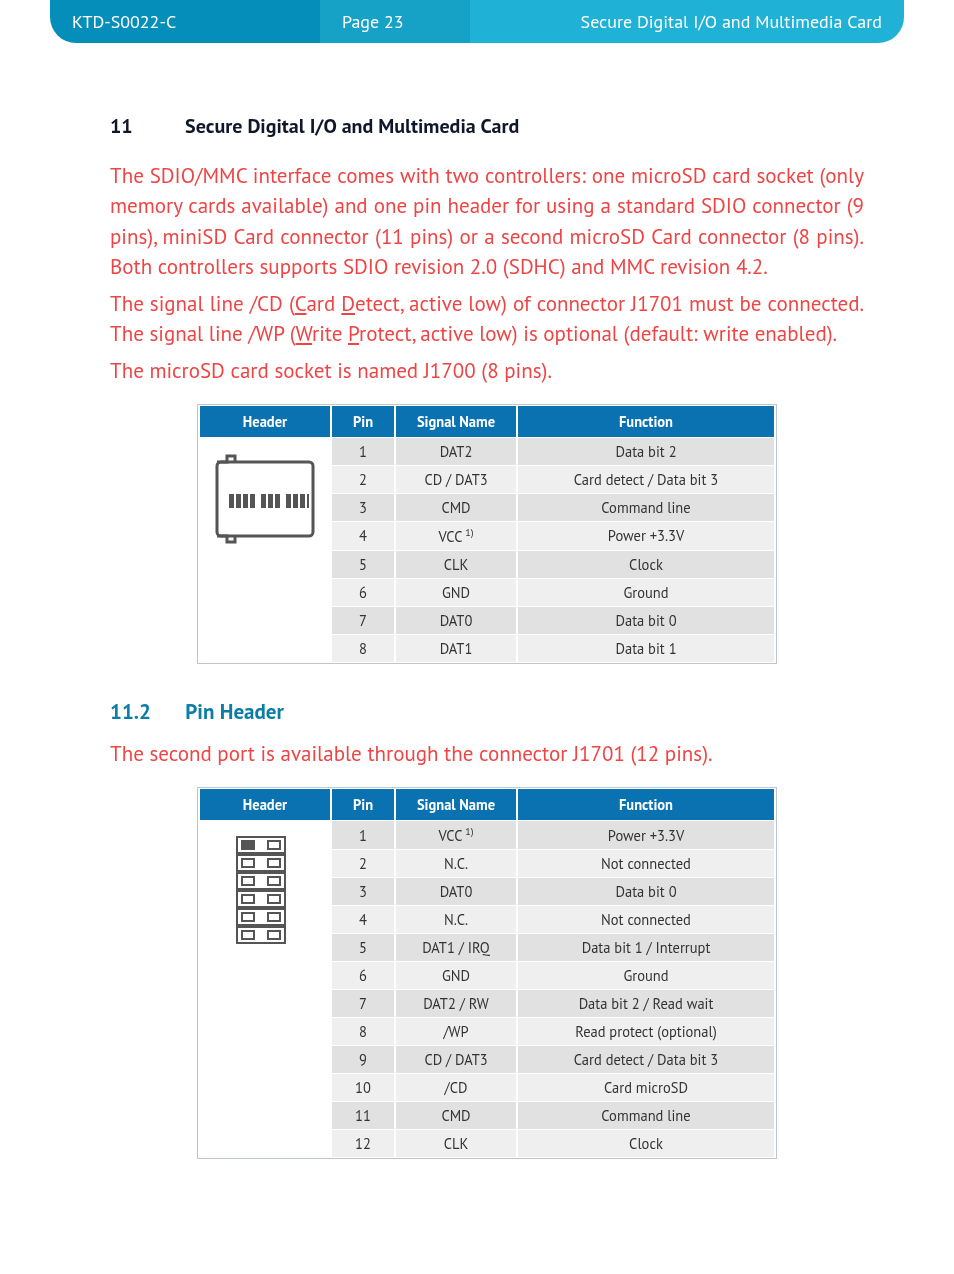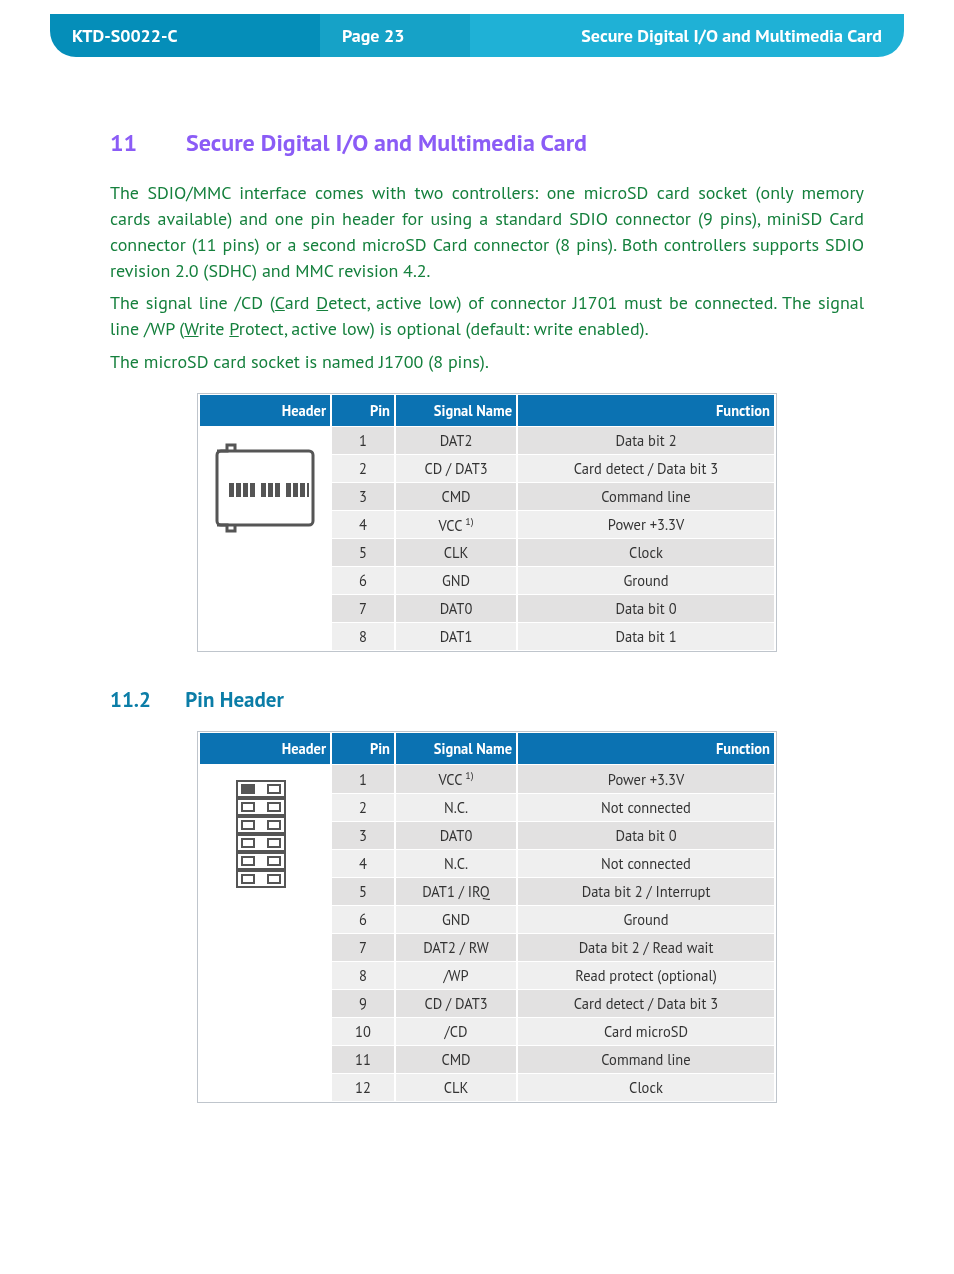--- a/index.html
+++ b/index.html
@@ -1,29 +1,29 @@
 <!DOCTYPE html>
 <html><head>
 <meta charset="utf-8">
 <style>
   *{box-sizing:border-box;margin:0;padding:0}
   body{font-family:"PT Sans","Trebuchet MS",Helvetica,sans-serif;background:#fff;color:#333;width:954px}
-  .topbar{display:flex;align-items:center;color:#fff;font-weight:700;font-size:18px;border-radius:0 0 26px 26px;overflow:hidden;margin:14px 50px 0}
+  .topbar{display:flex;align-items:center;color:#fff;font-weight:400;font-size:18px;border-radius:0 0 26px 26px;overflow:hidden;margin:0 50px 0}
   .topbar .tb-left{background:#058eb9;padding:10px 22px;flex:0 0 270px}
   .topbar .tb-mid{background:#16a2c7;padding:10px 22px;flex:0 0 150px;text-align:left}
   .topbar .tb-right{background:#1fb1d6;padding:10px 22px;flex:1;text-align:right}
   .page{padding:70px 90px 40px 110px}
-  h1.chap{color:#8b5cf6;font-weight:700;font-size:24px;margin-bottom:22px}
+  h1.chap{color:#0f172a;font-weight:700;font-size:20px;margin-bottom:22px}
   h1.chap .num{display:inline-block;width:70px}
-  .body-p{font-size:18px;line-height:1.45;text-align:justify;margin-bottom:6px;color:#15803d}
+  .body-p{font-size:21px;line-height:1.45;text-align:justify;margin-bottom:6px;color:#ef4444}
   .ul{text-decoration:underline}
   h2.sec{color:#0b7da7;font-weight:700;font-size:21px;margin:34px 0 14px}
   h2.sec .num{display:inline-block;width:70px}
   .tbl{width:580px;margin:18px auto;border-collapse:separate;border-spacing:2px 1px;font-size:14.5px}
-  .tbl th{background:#0b72b2;color:#fff;font-weight:700;padding:6px 4px;text-align:right}
+  .tbl th{background:#0b72b2;color:#fff;font-weight:700;padding:6px 4px;text-align:center}
   .tbl td{padding:4px 6px;text-align:center;height:25px}
   .tbl td.sig{font-weight:400}
   .tbl tr.odd td{background:#e2e1e1}
   .tbl tr.even td{background:#efefef}
   .tbl td.hdrcell{background:#fff!important;vertical-align:top;padding-top:10px}
   .tbl{border:1px solid #bfc5cc}
   sup{font-size:10px}
   
   .microsd{margin:6px auto;width:104px}
   .microsd svg{display:block}
@@ -132,20 +132,21 @@
           <td class="sig">DAT1</td>
           <td>Data bit 1</td>
         </tr>
       </tbody>
   </table>
 
   <h2 class="sec">
     <span class="num">11.2</span>
     <span>Pin Header</span>
   </h2>
+  <p class="body-p">The second port is available through the connector J1701 (12 pins).</p>
 
   <table class="tbl">
     <colgroup>
         <col style="width:130px">
         <col style="width:62px">
         <col style="width:120px">
         <col>
       </colgroup>
     <thead>
       <tr>
@@ -200,21 +201,21 @@
           <td>Data bit 0</td>
         </tr>
         <tr class="even">
           <td>4</td>
           <td class="sig">N.C.</td>
           <td>Not connected</td>
         </tr>
         <tr class="odd">
           <td>5</td>
           <td class="sig">DAT1 / IRQ</td>
-          <td>Data bit 2 / Interrupt</td>
+          <td>Data bit 1 / Interrupt</td>
         </tr>
         <tr class="even">
           <td>6</td>
           <td class="sig">GND</td>
           <td>Ground</td>
         </tr>
         <tr class="odd">
           <td>7</td>
           <td class="sig">DAT2 / RW</td>
           <td>Data bit 2 / Read wait</td>

